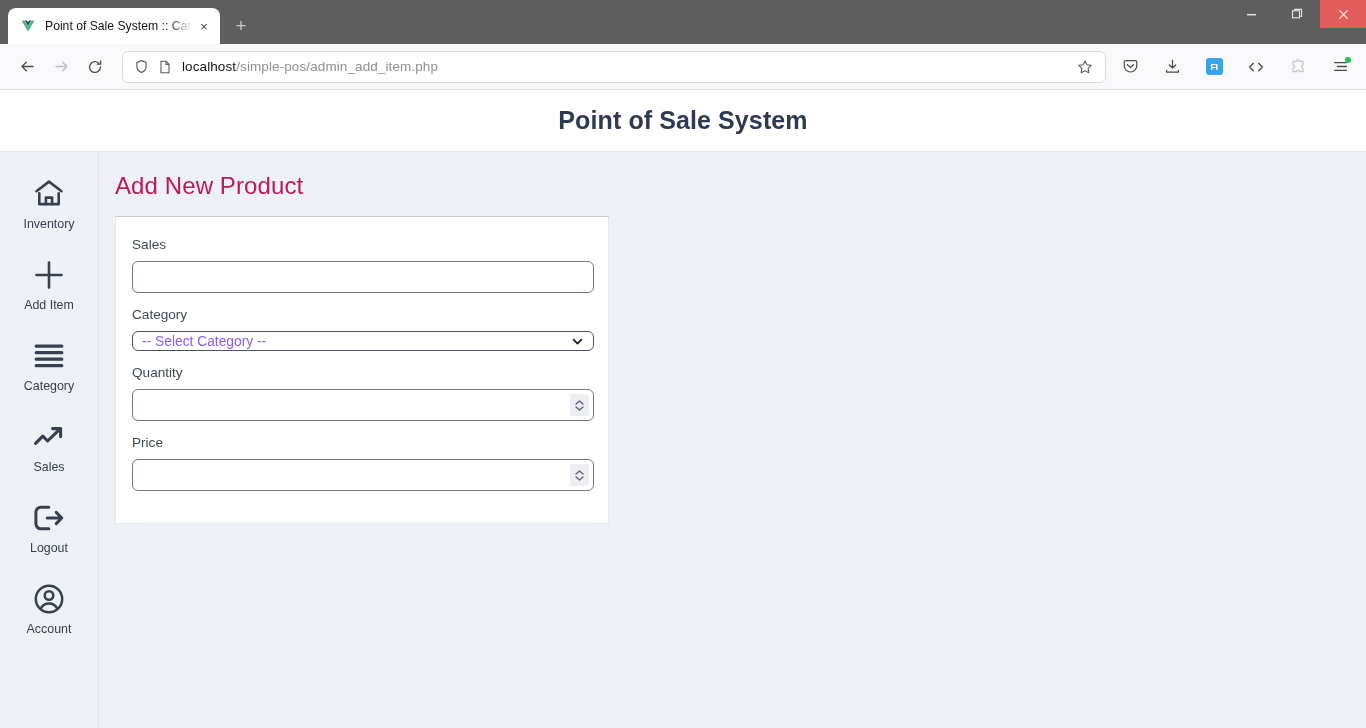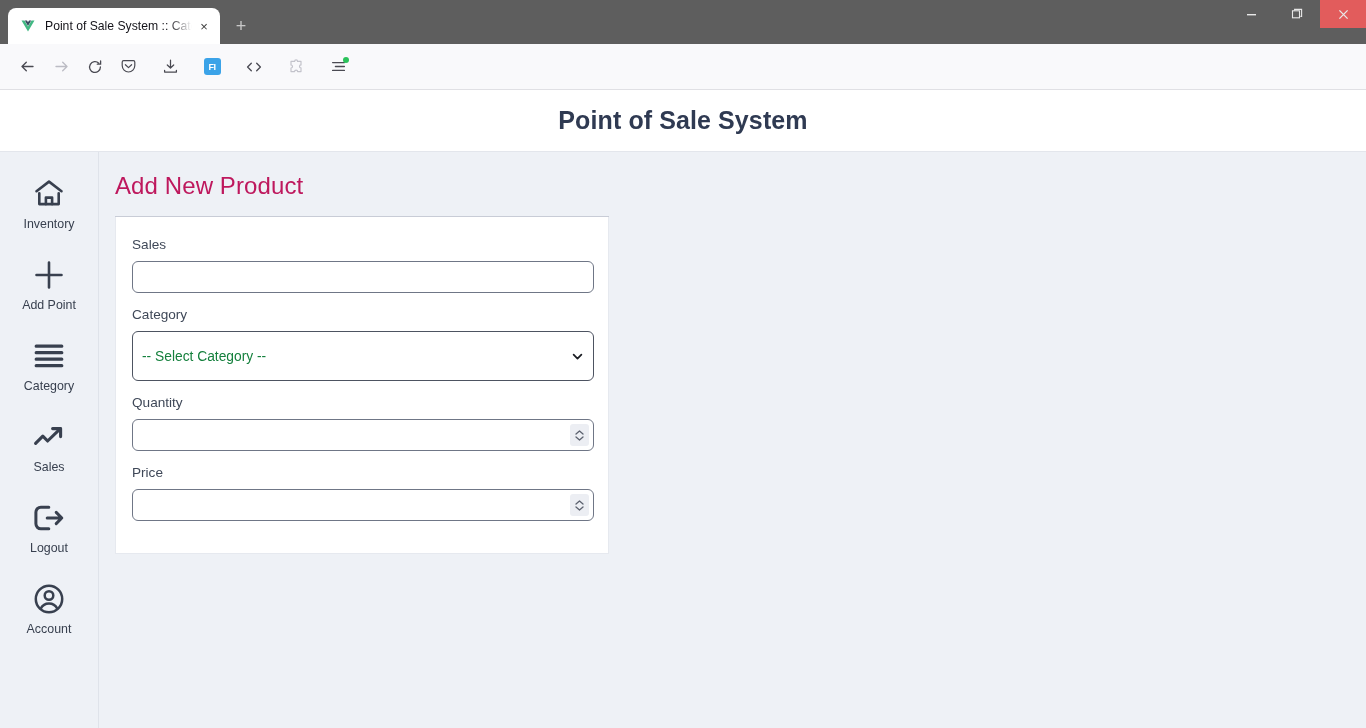--- a/index.html
+++ b/index.html
@@ -213,27 +213,27 @@
     background: #fff;
     font-family: "Liberation Sans", sans-serif;
     font-size: 13.5px;
     color: #1b1f27;
     padding: 0 9px;
     display: block;
   }
   .select-wrap { position: relative; width: 462px; }
   .field-select {
     width: 462px;
-    height: 50px;
+    height: 20px;
     border: 1px solid #4d5361;
     border-radius: 6px;
     background: #ffffff;
     font-family: "Liberation Sans", sans-serif;
     font-size: 13.8px;
-    color: #15803d;
+    color: #8b5cf6;
     padding: 0 28px 0 9px;
     appearance: none;
     -webkit-appearance: none;
     display: block;
   }
   .select-arrow {
     position: absolute;
     right: 10px; top: 0; bottom: 0;
     display: flex; align-items: center;
     pointer-events: none;
@@ -317,20 +317,39 @@
         <path d="M3 8.5h10.8M9.7 4.3l4.3 4.2-4.3 4.2"></path>
       </svg>
     </div>
     <div class="navbtn">
       <svg width="16" height="16" viewBox="0 0 16 16" fill="none" stroke="currentColor" stroke-width="1.3" stroke-linecap="round">
         <path d="M13.4 8a5.4 5.4 0 1 1-1.6-3.8"></path>
         <path d="M13.6 1.9v3.3h-3.3"></path>
       </svg>
     </div>
 
+    <div class="urlbar">
+      <span class="shield">
+        <svg width="15" height="15" viewBox="0 0 15 15" fill="none" stroke="currentColor" stroke-width="1.15">
+          <path d="M7.5 1.6l4.6 1.8v4c0 3-2 5-4.6 6-2.6-1-4.6-3-4.6-6v-4z"></path>
+        </svg>
+      </span>
+      <span class="pagedoc">
+        <svg width="14" height="14" viewBox="0 0 14 14" fill="none" stroke="currentColor" stroke-width="1.1">
+          <path d="M3 1.3h5l3 3v8.4H3z"></path>
+          <path d="M8 1.4v3.1h3"></path>
+        </svg>
+      </span>
+      <span class="urltext"><span class="host">localhost</span><span>/simple-pos/admin_add_item.php</span></span>
+      <span class="urlstar">
+        <svg width="16" height="16" viewBox="0 0 16 16" fill="none" stroke="currentColor" stroke-width="1.1" stroke-linejoin="round">
+          <path d="M8 1.9l1.9 3.9 4.3.6-3.1 3 .7 4.3L8 11.7l-3.8 2 .7-4.3-3.1-3 4.3-.6z"></path>
+        </svg>
+      </span>
+    </div>
 
     <div class="toolbar-icons">
       <div class="tbicon">
         <svg width="17" height="17" viewBox="0 0 17 17" fill="none" stroke="currentColor" stroke-width="1.2" stroke-linecap="round" stroke-linejoin="round">
           <path d="M2.2 4.2c0-.9.6-1.5 1.4-1.5h9.8c.8 0 1.4.6 1.4 1.5v3.4c0 3.6-2.9 6.4-6.3 6.4S2.2 11.2 2.2 7.6z"></path>
           <path d="M5.4 6.7L8.5 9.6l3.1-2.9"></path>
         </svg>
       </div>
       <div class="tbicon">
         <svg width="17" height="17" viewBox="0 0 17 17" fill="none" stroke="currentColor" stroke-width="1.25" stroke-linecap="round" stroke-linejoin="round">
@@ -381,21 +400,21 @@
         </span>
         <span class="side-label">Inventory</span>
       </a>
 
       <a class="side-item">
         <span class="side-icon">
           <svg width="34" height="34" viewBox="0 0 34 34" fill="none" stroke="currentColor" stroke-width="2.6" stroke-linecap="round">
             <path d="M17 4.5v25M4.5 17h25"></path>
           </svg>
         </span>
-        <span class="side-label">Add Point</span>
+        <span class="side-label">Add Item</span>
       </a>
 
       <a class="side-item">
         <span class="side-icon">
           <svg width="34" height="30" viewBox="0 0 34 30" fill="none" stroke="currentColor" stroke-width="3.2" stroke-linecap="round">
             <path d="M4.2 5.2h25.6M4.2 11.7h25.6M4.2 18.2h25.6M4.2 24.7h25.6"></path>
           </svg>
         </span>
         <span class="side-label">Category</span>
       </a>

